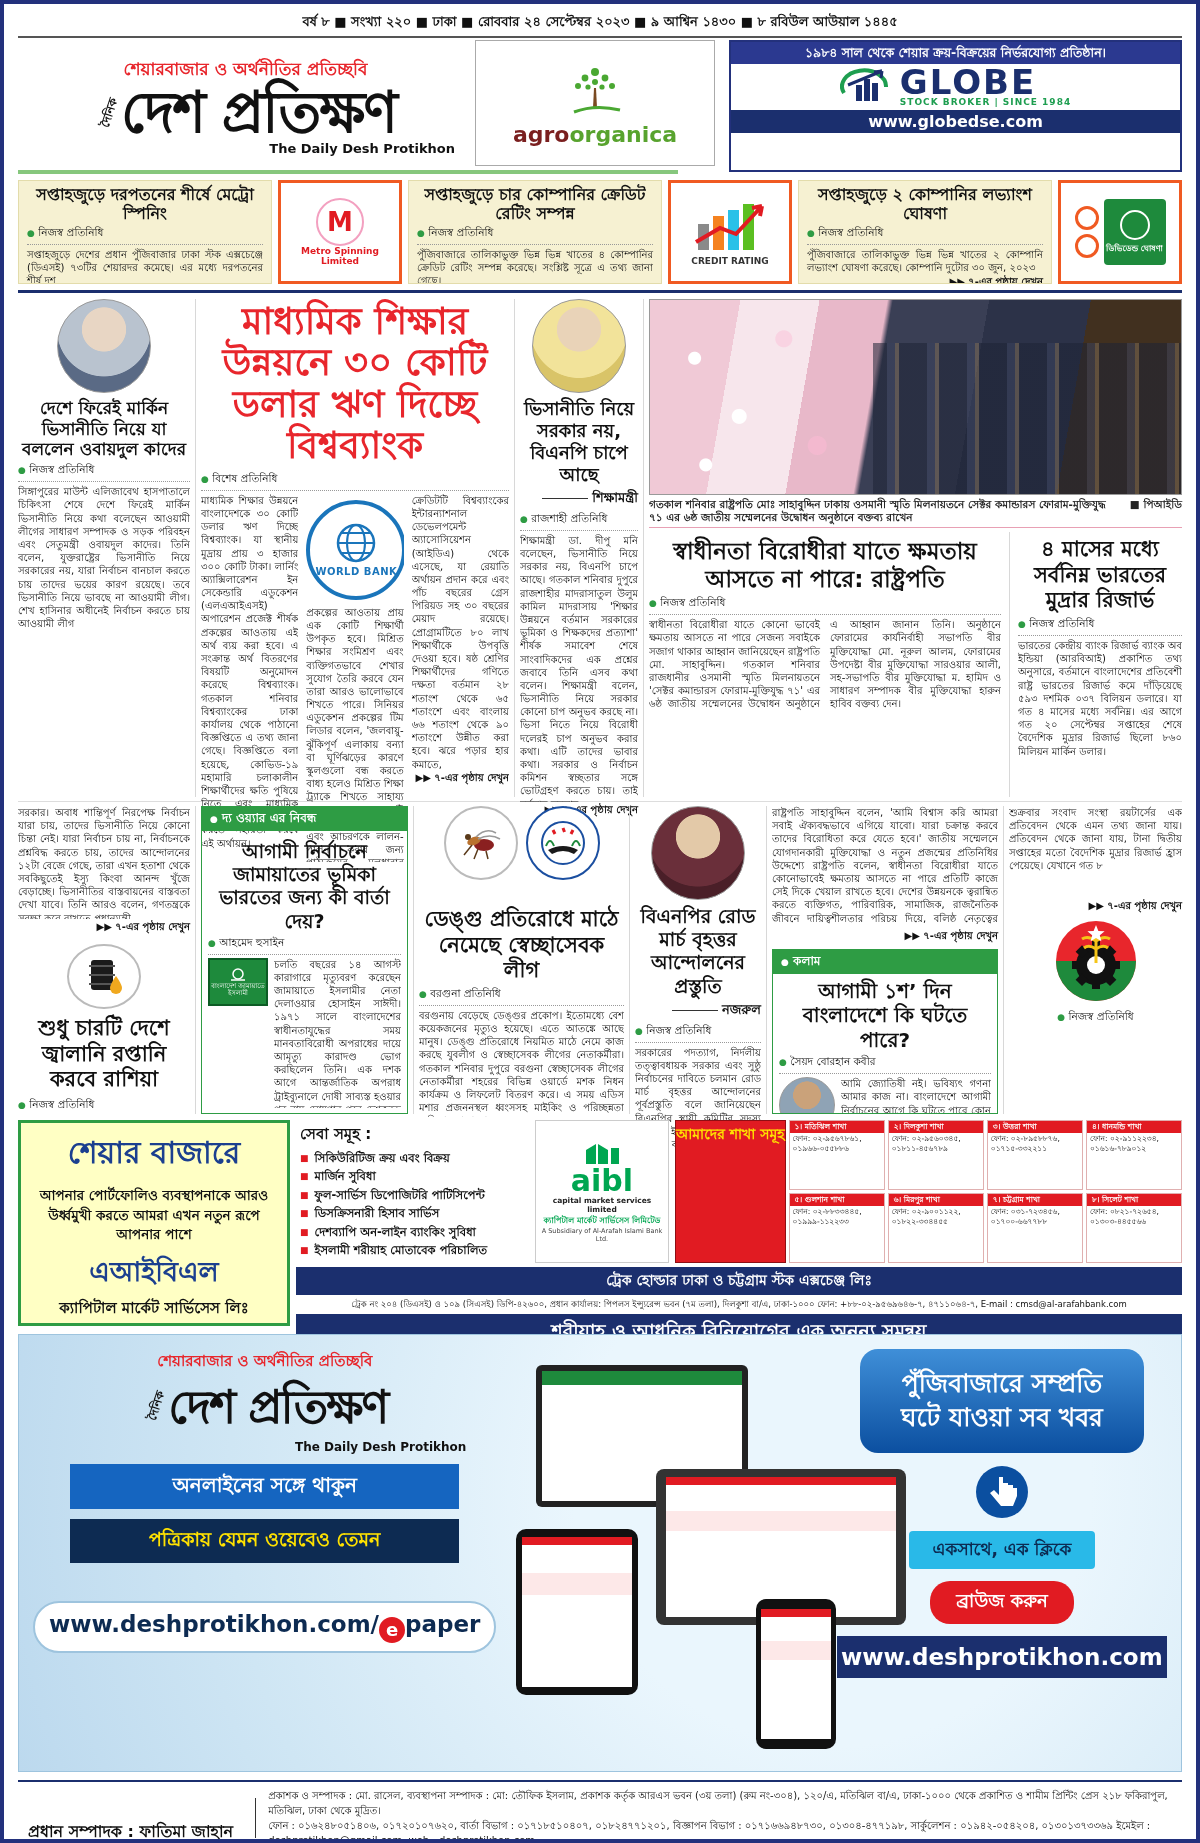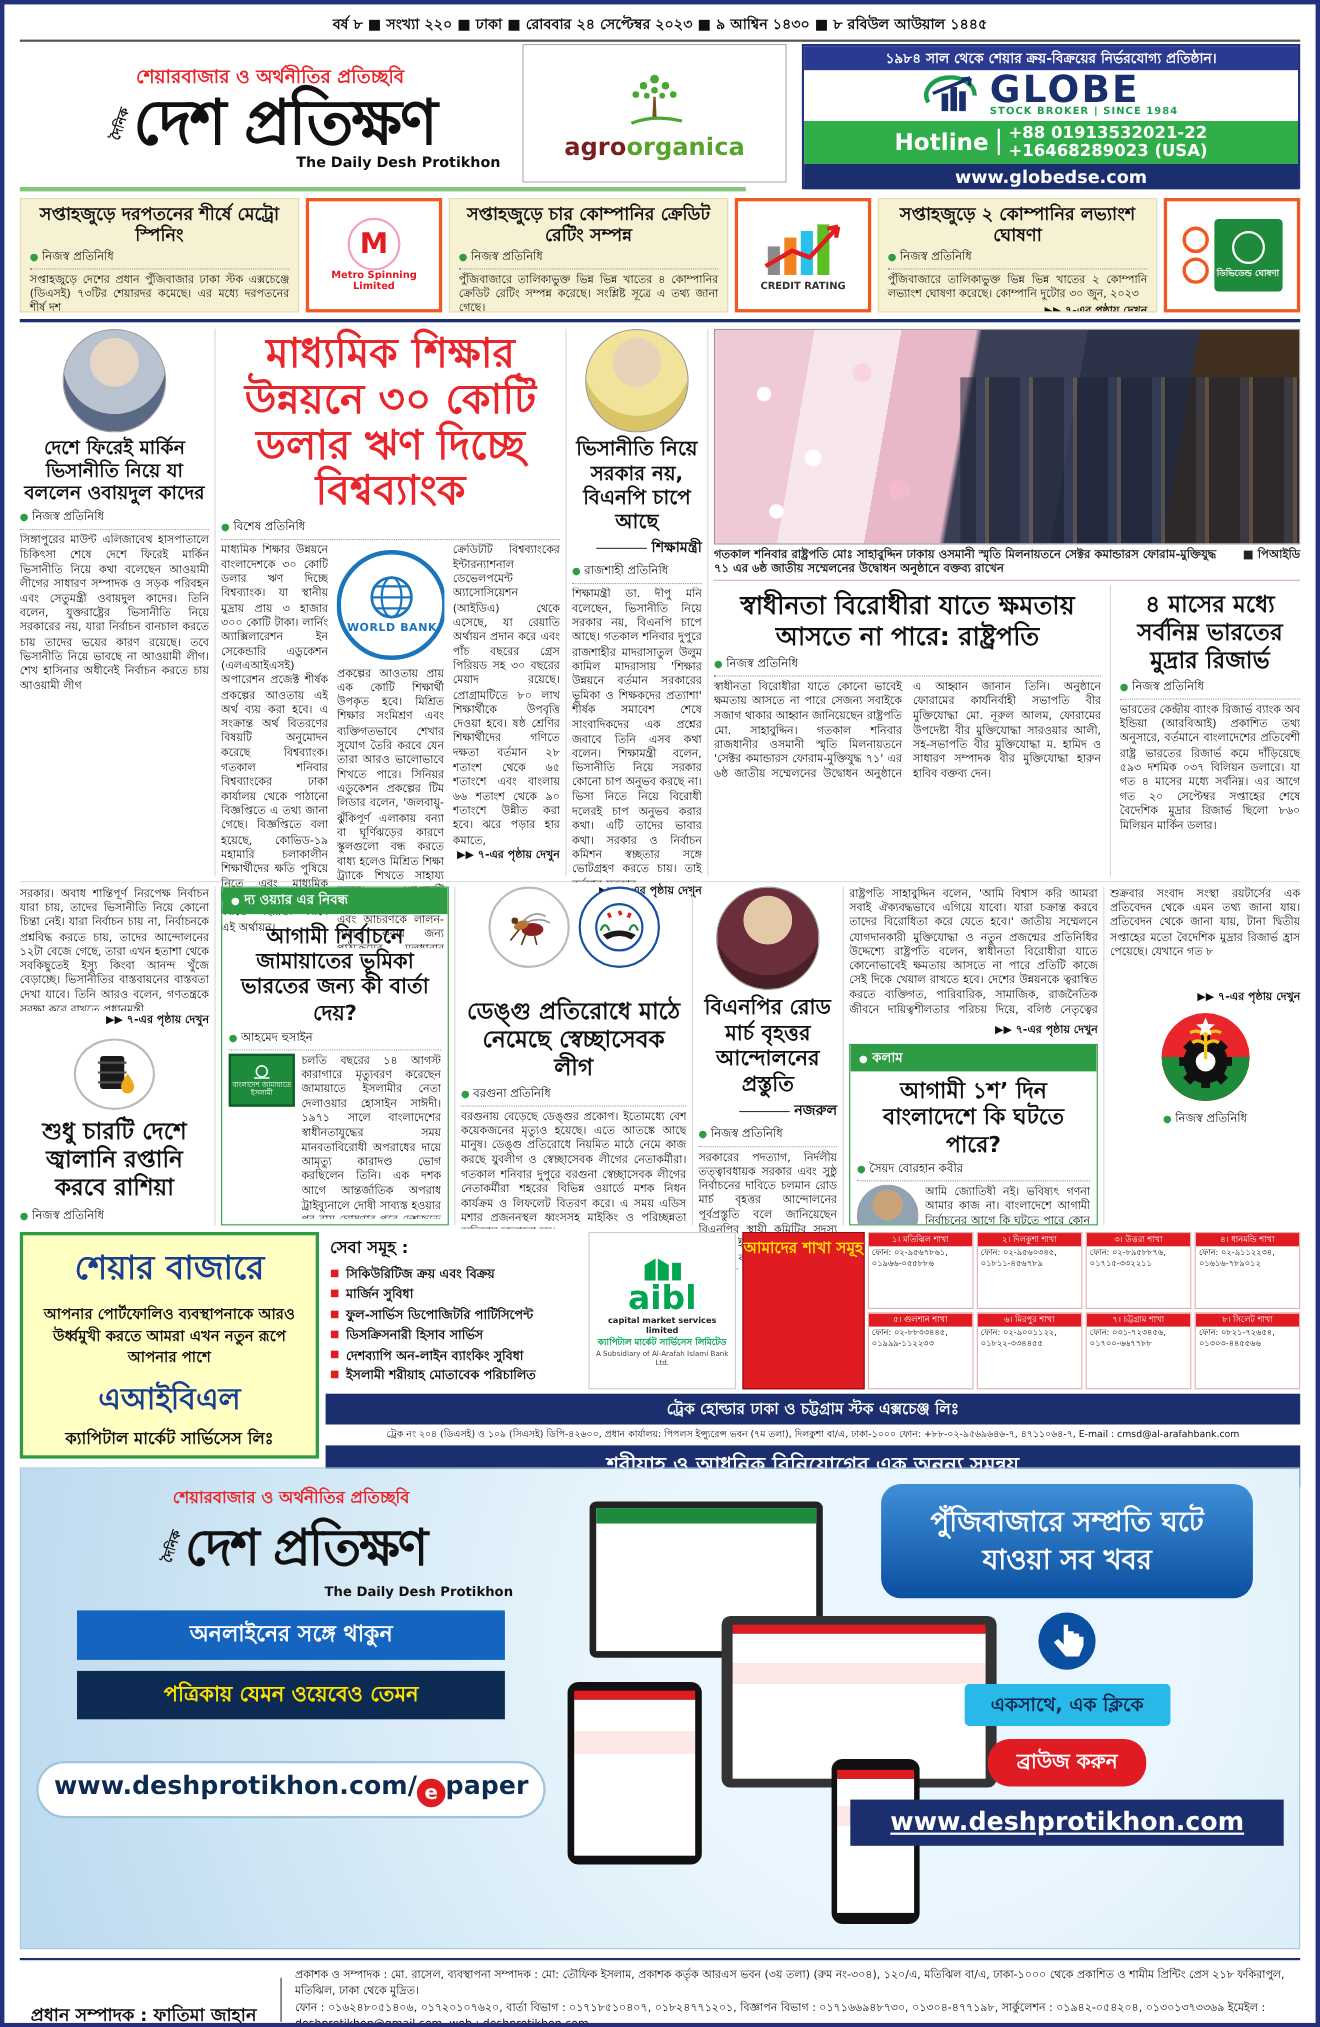--- a/index.html
+++ b/index.html
@@ -92,21 +92,21 @@
   .svc .sq{color:#e11b22;font-size:9px;margin-top:2px;}
   .aibl-logo{flex:0 0 128px;border:1px solid #ccc;background:#fff;display:flex;flex-direction:column;align-items:center;justify-content:center;text-align:center;padding:2px;}
   .aibl-word{color:#00a651;font-size:30px;font-weight:900;line-height:1;}
   .aibl-en{font-size:7.5px;font-weight:bold;color:#222;}
   .aibl-bn{font-size:8px;font-weight:bold;color:#00a651;}
   .aibl-sub{font-size:6.5px;color:#444;}
   .branches{flex:1;display:flex;flex-direction:row;gap:3px;}
   .branch-head{background:#e11b22;color:#ffe200;font-size:14px;font-weight:900;text-align:center;padding:2px 0;border:1px solid #8d0f14;}
   .branch-grid{display:grid;grid-template-columns:repeat(4,1fr);gap:3px;flex:1;}
   .branch{border:1px solid #e0b0b0;background:#fff;font-size:7.5px;line-height:1.3;overflow:hidden;}
-  .branch .bn{background:#e11b22;color:#fff;font-weight:normal;padding:1px 21px;font-size:7.5px;text-align:center;}
+  .branch .bn{background:#e11b22;color:#fff;font-weight:bold;padding:1px 5px;font-size:7.5px;}
   .branch .bp{padding:1px 3px;}
   .trek-bar{background:#1b2f6e;color:#fff;text-align:center;font-size:14px;font-weight:bold;padding:2px 0;}
   .trek-line{font-size:8.5px;text-align:center;line-height:1.25;}
   .slogan-bar{background:#1b2f6e;color:#fff;text-align:center;font-size:19px;font-weight:900;padding:3px 0;}
   
   .promo{margin-top:8px;height:438px;background:radial-gradient(circle at 70% 35%,#eaf6fd 0 30%,#cfe6f4 70%,#bcd9ee 100%);
     border:1px solid #9ec4de;display:flex;box-sizing:border-box;padding:14px;gap:10px;position:relative;overflow:hidden;}
   .promo-left{flex:0 0 420px;display:flex;flex-direction:column;align-items:center;gap:10px;z-index:2;}
   .promo-title{font-size:46px;font-weight:900;letter-spacing:-2px;line-height:1;}
   .promo-strip1{background:#1565c0;color:#fff;font-size:20px;font-weight:900;padding:6px 30px;width:84%;text-align:center;box-sizing:border-box;}
@@ -119,21 +119,21 @@
   .screen{width:100%;height:100%;background:#fff;border-top:14px solid #1e8a3c;box-sizing:border-box;}
   .laptop{position:absolute;left:150px;top:120px;width:230px;height:140px;background:#333;border-radius:8px;padding:8px 10px;}
   .tablet{position:absolute;left:10px;top:180px;width:110px;height:150px;background:#111;border-radius:10px;padding:8px 6px;}
   .phone1{position:absolute;left:250px;top:250px;width:70px;height:130px;background:#111;border-radius:10px;padding:10px 5px;}
   .screen2{width:100%;height:100%;background:linear-gradient(#fff 0 20%,#fde8e8 20% 35%,#fff 35% 100%);border-top:8px solid #e11b22;box-sizing:border-box;}
   .promo-right{flex:0 0 330px;display:flex;flex-direction:column;align-items:center;gap:12px;z-index:2;}
   .blue-pill{background:linear-gradient(180deg,#3f8fd8,#0b4fa0);border-radius:18px;color:#fff;font-size:25px;font-weight:900;
     text-align:center;line-height:1.35;padding:18px 20px;width:86%;box-sizing:border-box;}
   .cyan-bar{background:#29b9e8;color:#0d2b52;font-size:17px;font-weight:900;padding:5px 24px;border-radius:4px;}
   .browse{background:#e11b22;color:#fff;font-size:18px;font-weight:900;padding:6px 26px;border-radius:20px;}
-  .site-bar{background:#1b2f6e;color:#fff;font-size:23px;font-weight:900;padding:8px 36px;width:100%;text-align:center;box-sizing:border-box;text-decoration:underline;}
+  .site-bar{background:#1b2f6e;color:#fff;font-size:23px;font-weight:900;padding:8px 4px;width:100%;box-sizing:border-box;}
   
   .footer{border-top:2px solid #1b2f6e;margin-top:8px;padding-top:6px;display:flex;gap:12px;align-items:center;}
   .foot-chief{font-size:16px;font-weight:900;white-space:nowrap;padding:0 10px;margin-top:28px;}
   .foot-sep{border-left:1.5px solid #333;height:40px;}
   .foot-lines{font-size:10px;line-height:1.5;}
   .art-body{font-size:10px;line-height:1.32;text-align:justify;overflow:hidden;}
   .attr-line{display:flex;align-items:center;justify-content:flex-end;gap:4px;font-weight:900;font-size:13px;}
   .attr-line .dash{flex:1;border-top:1.5px solid #333;max-width:46px;}
 </style>
 </head>
@@ -178,26 +178,20 @@
           <path d="M4 26 A 22 16 0 1 1 46 20" stroke="#1e9e50" stroke-width="4" fill="none"></path>
           <rect x="16" y="18" width="6" height="16" fill="#1b2f6e"></rect>
             <rect x="24" y="12" width="6" height="22" fill="#1b2f6e"></rect>
             <rect x="32" y="16" width="6" height="18" fill="#1b2f6e"></rect>
           <path d="M8 18 L42 4 M42 4 L34 5 M42 4 L41 11" stroke="#1b2f6e" stroke-width="3" fill="none"></path>
         </svg>
         <div>
           <div class="globe-word">GLOBE</div>
           <div class="globe-tag">STOCK BROKER  |  SINCE 1984</div>
         </div>
-      </div>
-      <div class="globe-hot">
-        <span class="hot-label">Hotline</span>
-        <span class="hot-nums">
-          <span>+88 01913532021-22</span><br><span>+16468289023 (USA)</span>
-        </span>
       </div>
       <div class="globe-site">www.globedse.com</div>
     </div>
     <div class="green-rule"></div>
   </div>
 
   <div class="briefs">
     <div class="brief-card">
       <div class="brief-title">সপ্তাহজুড়ে দরপতনের শীর্ষে মেট্রো স্পিনিং</div>
       <div class="byline"><span class="dot">●</span> <span>নিজস্ব প্রতিনিধি</span></div>

